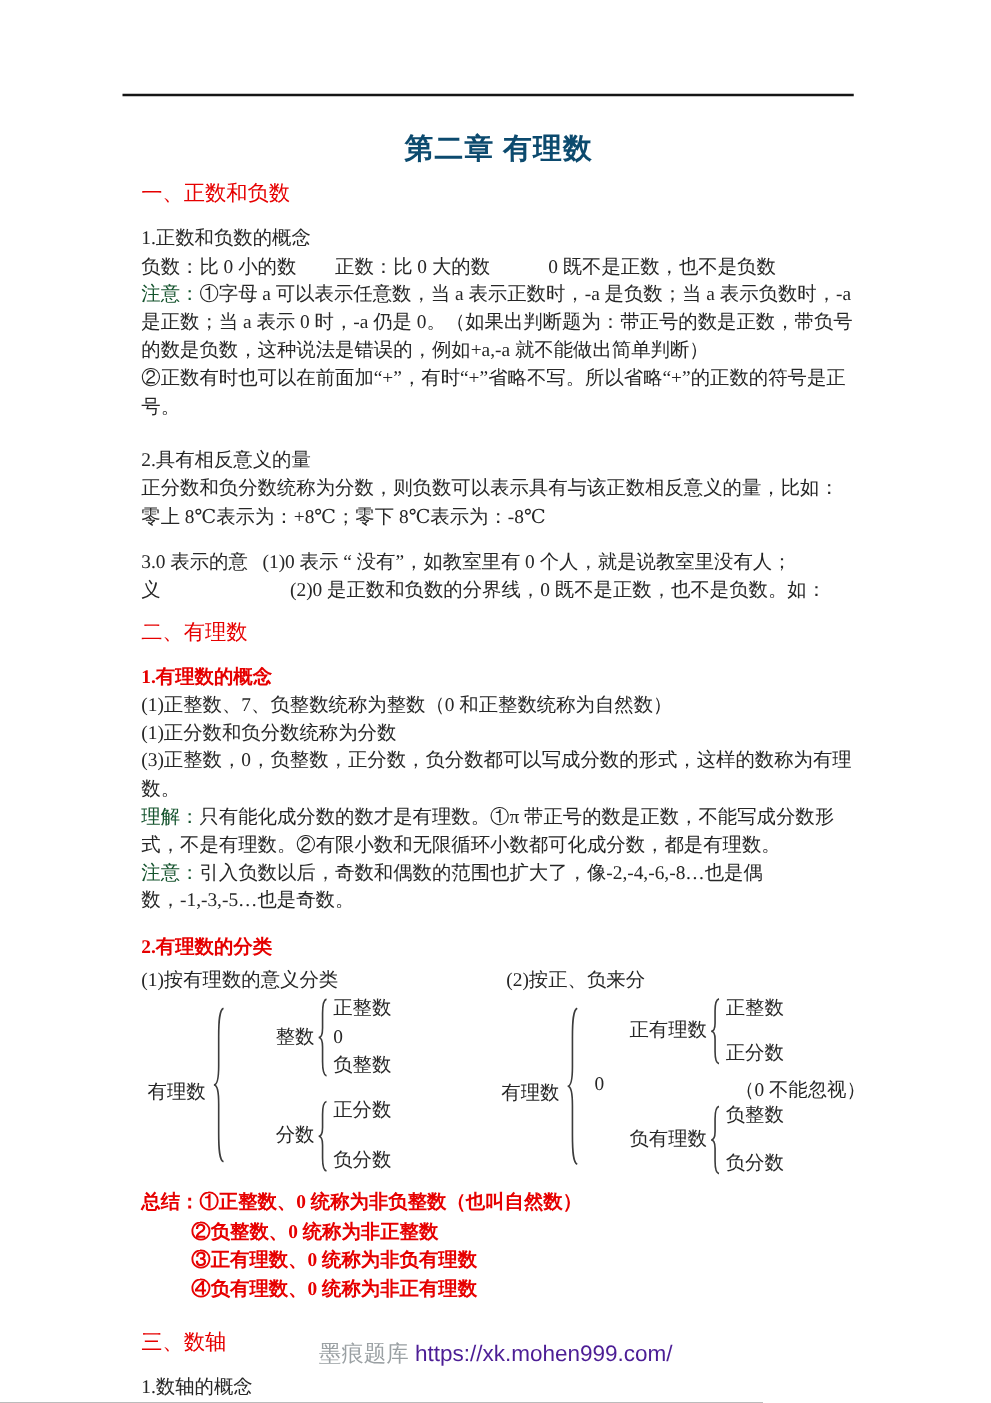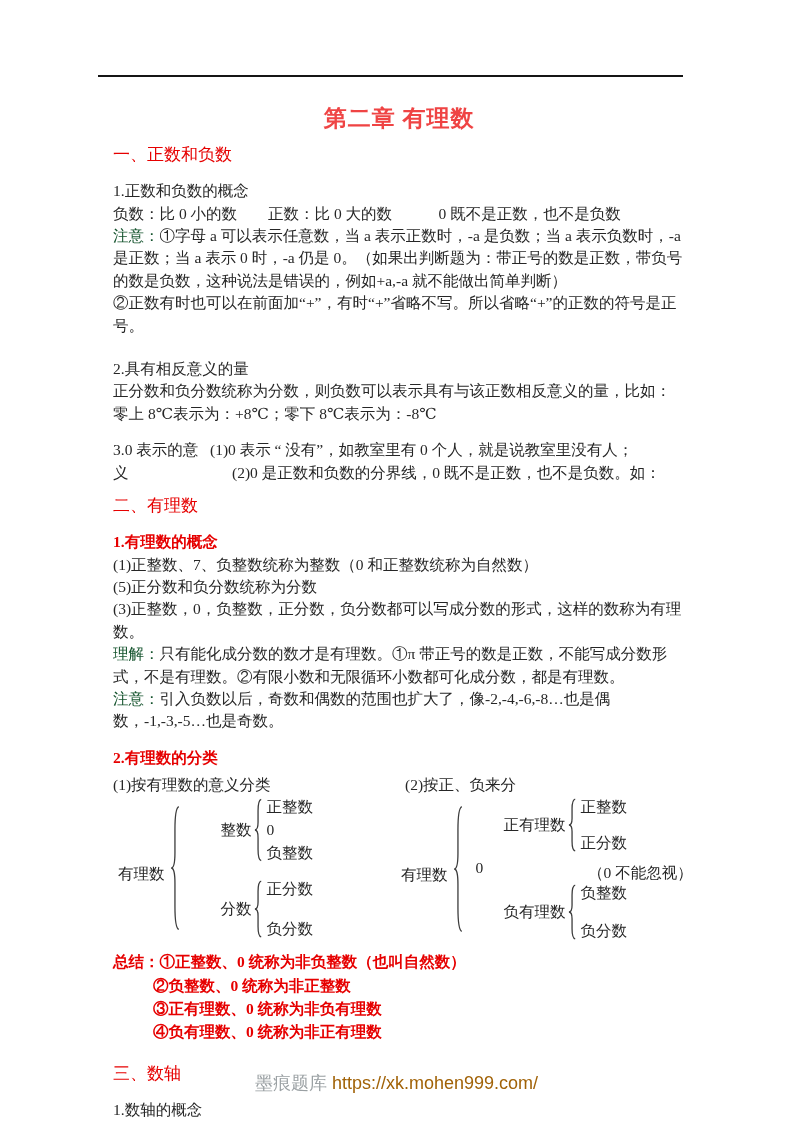--- a/index.html
+++ b/index.html
@@ -5,21 +5,21 @@
   html,body { margin:0; padding:0; background:#888; }
   .page {
     position:relative; width:793px; height:1122px; margin:0 auto;
     background:#ffffff; overflow:hidden;
     font-family:"Liberation Serif","DejaVu Serif",serif;
     color:#262626;
   }
   .top-rule { position:absolute; left:98px; top:75px; width:585px; border-top:2px solid #151515; }
   .content { position:absolute; left:113px; top:96px; width:572px; font-size:15.5px; line-height:22.4px; }
   p { margin:0; }
-  .doc-title { margin:8px 0 0; font-size:23px; line-height:30px; font-weight:bold; text-align:center; color:#ef4444; letter-spacing:1px; }
+  .doc-title { margin:8px 0 0; font-size:23px; line-height:30px; font-weight:bold; text-align:center; color:#0c4a6e; letter-spacing:1px; }
   .sec-h { font-size:17px; font-weight:normal; color:#e60000; line-height:23px; }
   .sub-h { font-size:15.5px; font-weight:bold; color:#e60000; }
   .lbl { font-weight:normal; color:#14532d; }
   .mt-title { margin-top:9px; }
   .mt-xl { margin-top:21px; }
   .mt-lg { margin-top:18px; }
   .mt-md { margin-top:14px; }
   .mt-s2 { margin-top:10px; }
   
   .zero-block { display:flex; margin-top:14px; }
@@ -47,21 +47,21 @@
   
   .summary { margin-top:7px; font-weight:bold; color:#e60000; line-height:23.4px; }
   .summary-row { display:flex; }
   .sum-indent { margin-left:40px; }
   
   .footer {
     position:absolute; left:0; right:0; top:1071px; text-align:center;
     font-family:"Liberation Sans","DejaVu Sans",sans-serif;
     font-size:18px; color:#9aa0a3;
   }
-  .footer a { color:#a16207; text-decoration:none; }
+  .footer a { color:#4c1d95; text-decoration:none; }
 </style>
 </head>
 <body>
 
 <div class="page">
   <div class="top-rule"></div>
 
   <div class="content">
 
     <h1 class="doc-title">第二章 有理数</h1>
@@ -80,21 +80,21 @@
       <span class="zero-label">3.0 表示的意义</span>
       <div class="zero-items">
         <p class="line">(1)0 表示 “ 没有”，如教室里有 0 个人，就是说教室里没有人；</p>
         <p class="line zero-item2">(2)0 是正数和负数的分界线，0 既不是正数，也不是负数。如：</p>
       </div>
     </div>
 
     <h2 class="sec-h mt-s2">二、有理数</h2>
     <p class="sub-h">1.有理数的概念</p>
     <p class="line">(1)正整数、7、负整数统称为整数（0 和正整数统称为自然数）</p>
-    <p class="line">(5)正分数和负分数统称为分数</p>
+    <p class="line">(1)正分数和负分数统称为分数</p>
     <p class="line">(3)正整数，0，负整数，正分数，负分数都可以写成分数的形式，这样的数称为有理数。</p>
     <p class="para"><span class="lbl">理解：</span><span>只有能化成分数的数才是有理数。①π 带正号的数是正数，不能写成分数形式，不是有理数。②有限小数和无限循环小数都可化成分数，都是有理数。</span></p>
     <p class="para"><span class="lbl">注意：</span><span>引入负数以后，奇数和偶数的范围也扩大了，像-2,-4,-6,-8…也是偶数，-1,-3,-5…也是奇数。</span></p>
 
     <p class="sub-h mt-md">2.有理数的分类</p>
     <div class="classify-labels">
       <span class="cl-left">(1)按有理数的意义分类</span>
       <span class="cl-right">(2)按正、负来分</span>
     </div>
 

